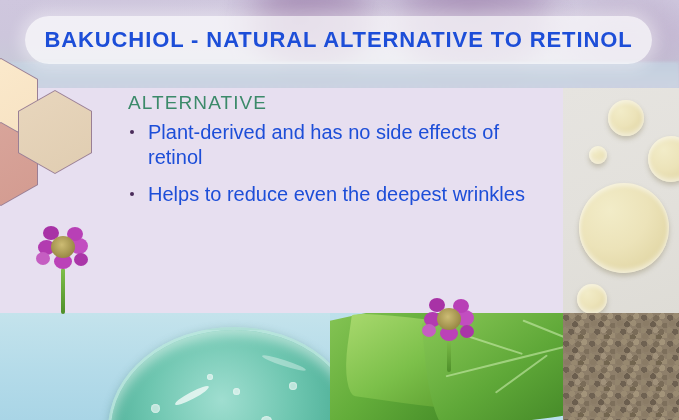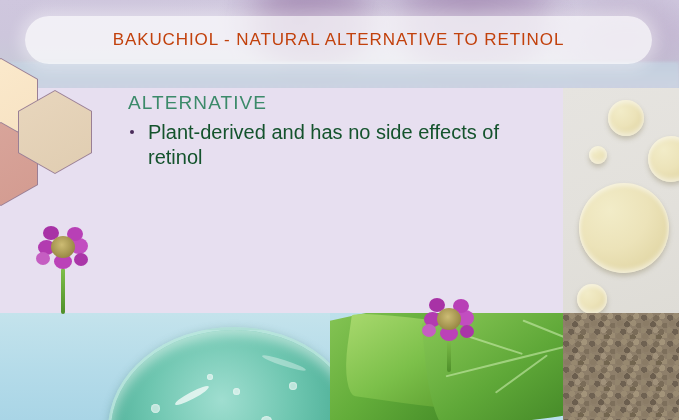--- a/index.html
+++ b/index.html
@@ -37,24 +37,24 @@
 
   
   .title-pill{
     position:absolute;left:25px;top:16px;width:627px;height:48px;
     border-radius:26px;
     background:rgba(255,255,255,.72);
     box-shadow:0 0 14px 6px rgba(255,255,255,.35);
     display:flex;align-items:center;justify-content:center;
   }
   .title-text{
-    color:#c2410c;
-    font-size:17px;
+    color:#1d4ed8;
+    font-size:22px;
     letter-spacing:.9px;
-    font-weight:400;
+    font-weight:700;
     white-space:nowrap;
   }
 
   
   .panel{
     position:absolute;left:0;top:88px;width:679px;height:226px;
     background:#e7dff0;
   }
   .panel-right-img{
     position:absolute;left:563px;top:0;width:116px;height:226px;
@@ -89,21 +89,21 @@
   
   .content{
     position:absolute;left:128px;top:92px;width:420px;
   }
   .kicker{
     color:#3c8a6a;font-size:19px;letter-spacing:1.1px;margin:0 0 6px 0;
   }
   ul.bullets{list-style:none;margin:0;padding:0;}
   ul.bullets li{
     position:relative;
-    color:#14532d;
+    color:#1d4ed8;
     font-size:20px;
     line-height:25px;
     padding-left:20px;
     margin-bottom:12px;
   }
   ul.bullets li .dot{
     position:absolute;left:2px;top:10px;width:4px;height:4px;border-radius:50%;
     background:#4a2c5a;
   }
 
@@ -218,20 +218,24 @@
     <div class="hex hxB fillB" style="left:57px;top:33px;"></div>
   </div>
 
   <div class="content">
     <div class="kicker">ALTERNATIVE</div>
     <ul class="bullets">
       <li>
         <span class="dot"></span>
         <span>Plant-derived and has no side effects of retinol</span>
       </li>
+      <li>
+        <span class="dot"></span>
+        <span>Helps to reduce even the deepest wrinkles</span>
+      </li>
     </ul>
   </div>
 
   <div class="bottom">
 
     <div class="gelcell">
       <div class="dish">
         <div class="bub" style="left:40px;top:74px;width:9px;height:9px;"></div>
 
         <div class="bub" style="left:122px;top:58px;width:7px;height:7px;"></div>

